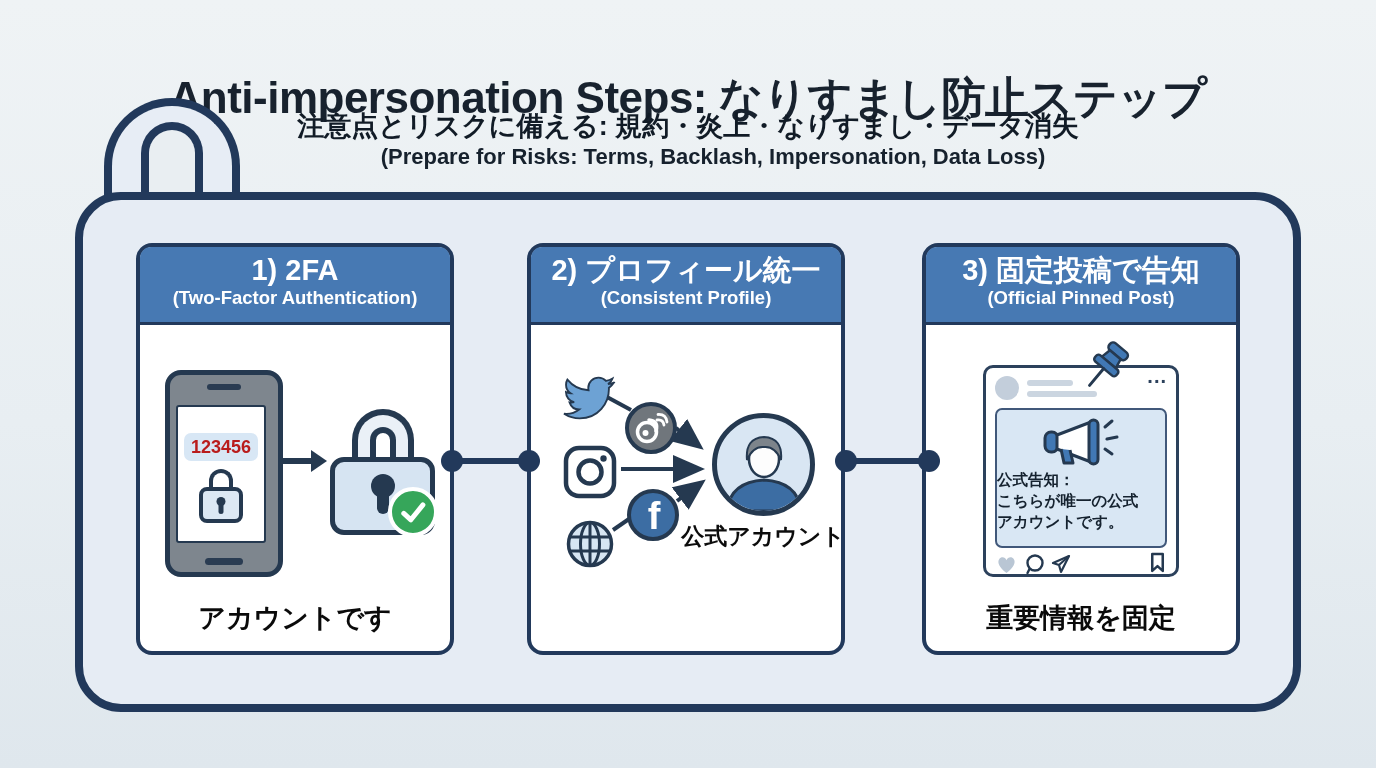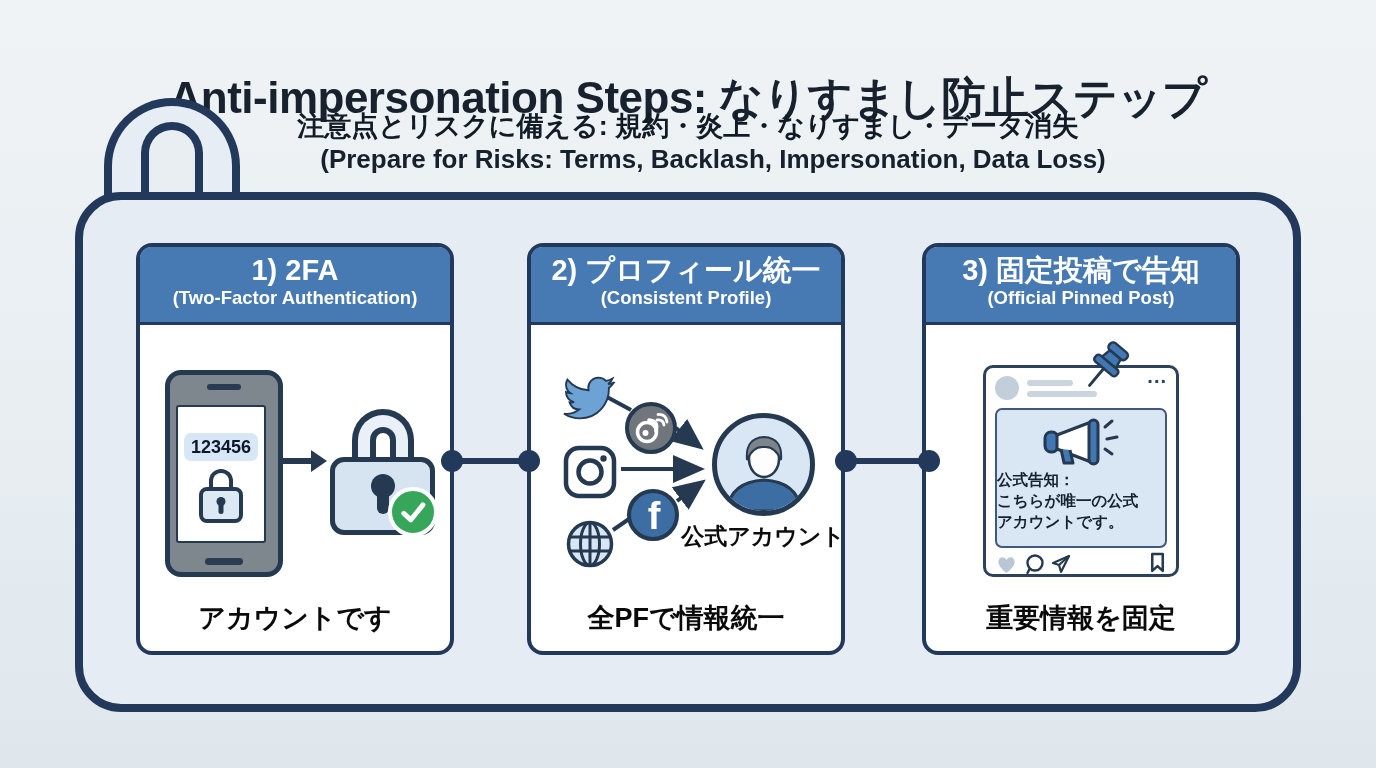--- a/index.html
+++ b/index.html
@@ -5,21 +5,21 @@
   html,body{margin:0;padding:0;}
   .stage{
     position:relative;width:1376px;height:768px;overflow:hidden;
     background:linear-gradient(180deg,#eff3f5 0%,#e8eef2 55%,#dfe7ed 100%);
     font-family:"Liberation Sans","DejaVu Sans",sans-serif;
   }
   .abs{position:absolute;}
   
   .title{left:0;right:0;top:40px;text-align:center;font-size:44px;font-weight:bold;color:#18222e;letter-spacing:-0.5px;}
   .sub-jp{left:0;right:0;top:108px;text-align:center;font-size:27px;font-weight:bold;color:#111b26;}
-  .sub-en{left:16px;right:0;top:144px;text-align:center;font-size:26px;font-weight:bold;color:#16212d;padding-left:34px;}
+  .sub-en{left:16px;right:0;top:144px;text-align:center;font-size:22px;font-weight:bold;color:#16212d;padding-left:34px;}
   
   .shackle{left:104px;top:98px;width:136px;height:104px;border:8px solid #22395b;border-bottom:none;
     border-radius:72px 72px 0 0;background:#e7edf5;z-index:0;box-sizing:border-box;}
   .shackle-hole{position:absolute;left:29px;top:16px;width:62px;height:90px;border:8px solid #22395b;border-bottom:none;
     border-radius:36px 36px 0 0;background:#e9eef2;box-sizing:border-box;}
   .panel{left:75px;top:192px;width:1226px;height:520px;border:8px solid #22395b;border-radius:46px;background:#e6ecf4;z-index:1;box-sizing:border-box;}
   
   .connector{height:6px;background:#22395b;top:458px;z-index:2;}
   .dot{width:22px;height:22px;border-radius:50%;background:#22395b;top:450px;z-index:4;}
   
@@ -28,21 +28,21 @@
     color:#fff;text-align:center;padding-top:7px;box-sizing:border-box;}
   .card-title{font-size:29px;font-weight:bold;line-height:1.15;}
   .card-sub{font-size:18.5px;font-weight:bold;}
   .card-body{position:relative;height:323px;}
   .caption{position:absolute;left:0;right:0;bottom:12px;text-align:center;font-size:27px;font-weight:bold;color:#0a0a0a;}
   
   .phone{left:25px;top:45px;width:108px;height:197px;background:#7e868e;border:5px solid #253950;border-radius:16px;box-sizing:content-box;}
   .phone-speaker{left:50%;transform:translateX(-50%);top:9px;width:34px;height:6px;background:#2a3c52;border-radius:3px;}
   .phone-screen{left:6px;top:30px;width:86px;height:134px;background:#fff;border:2px solid #253950;border-radius:3px;}
   .code-chip{left:50%;transform:translateX(-50%);top:26px;width:74px;height:28px;background:#d8e7f5;border-radius:7px;
-    line-height:28px;text-align:center;font-size:18px;font-weight:bold;color:#0f172a;}
+    line-height:28px;text-align:center;font-size:18px;font-weight:bold;color:#b91c1c;}
   .mini-lock{left:50%;transform:translateX(-50%);top:62px;width:44px;height:54px;}
   .mini-shackle{position:absolute;left:10px;top:0;width:24px;height:22px;border:4px solid #253950;border-bottom:none;border-radius:12px 12px 0 0;background:#fff;box-sizing:border-box;}
   .mini-body{position:absolute;left:0;top:18px;width:44px;height:36px;background:#dce8f4;border:4px solid #253950;border-radius:8px;box-sizing:border-box;}
   .mini-kc{position:absolute;left:50%;transform:translateX(-50%);top:6px;width:9px;height:9px;border-radius:50%;background:#253950;}
   .mini-ks{position:absolute;left:50%;transform:translateX(-50%);top:12px;width:5px;height:10px;border-radius:0 0 3px 3px;background:#253950;}
   .phone-home{left:50%;transform:translateX(-50%);bottom:7px;width:38px;height:7px;background:#2a3c52;border-radius:4px;}
   .arrow1{left:140px;top:122px;width:48px;height:28px;}
   .biglock{left:190px;top:84px;width:112px;height:150px;}
   .bl-shackle{position:absolute;left:22px;top:0;width:62px;height:54px;border:6px solid #253950;border-bottom:none;border-radius:31px 31px 0 0;background:#eaf0f7;box-sizing:border-box;}
   .bl-hole{position:absolute;left:12px;top:12px;width:26px;height:42px;border:6px solid #253950;border-bottom:none;border-radius:13px 13px 0 0;background:#ffffff;box-sizing:border-box;}
@@ -192,21 +192,20 @@
       <div class="abs avatar-big icon-box">
         <svg width="93" height="93" viewBox="0 0 93 93">
           <ellipse cx="47" cy="41" rx="15" ry="18" fill="#fdfdfd" stroke="#253950" stroke-width="2.5"></ellipse>
           <path d="M30,42 Q28,20 47,19 Q66,20 64,42 Q58,28 47,29 Q36,28 30,42 Z" fill="#7d848b" stroke="#253950" stroke-width="2"></path>
           <path d="M10,93 Q13,64 47,62 Q81,64 84,93 Z" fill="#3c6da3" stroke="#253950" stroke-width="3"></path>
         </svg>
       </div>
 
       <div class="abs account-label">公式アカウント</div>
 
-      <div class="caption">全PFで情報統一</div>
     </div>
   </section>
 
   <section class="abs card" style="left:922px;">
     <div class="card-header">
       <div class="card-title">3) 固定投稿で告知</div>
       <div class="card-sub">(Official Pinned Post)</div>
     </div>
     <div class="card-body">
       <div class="abs post">

